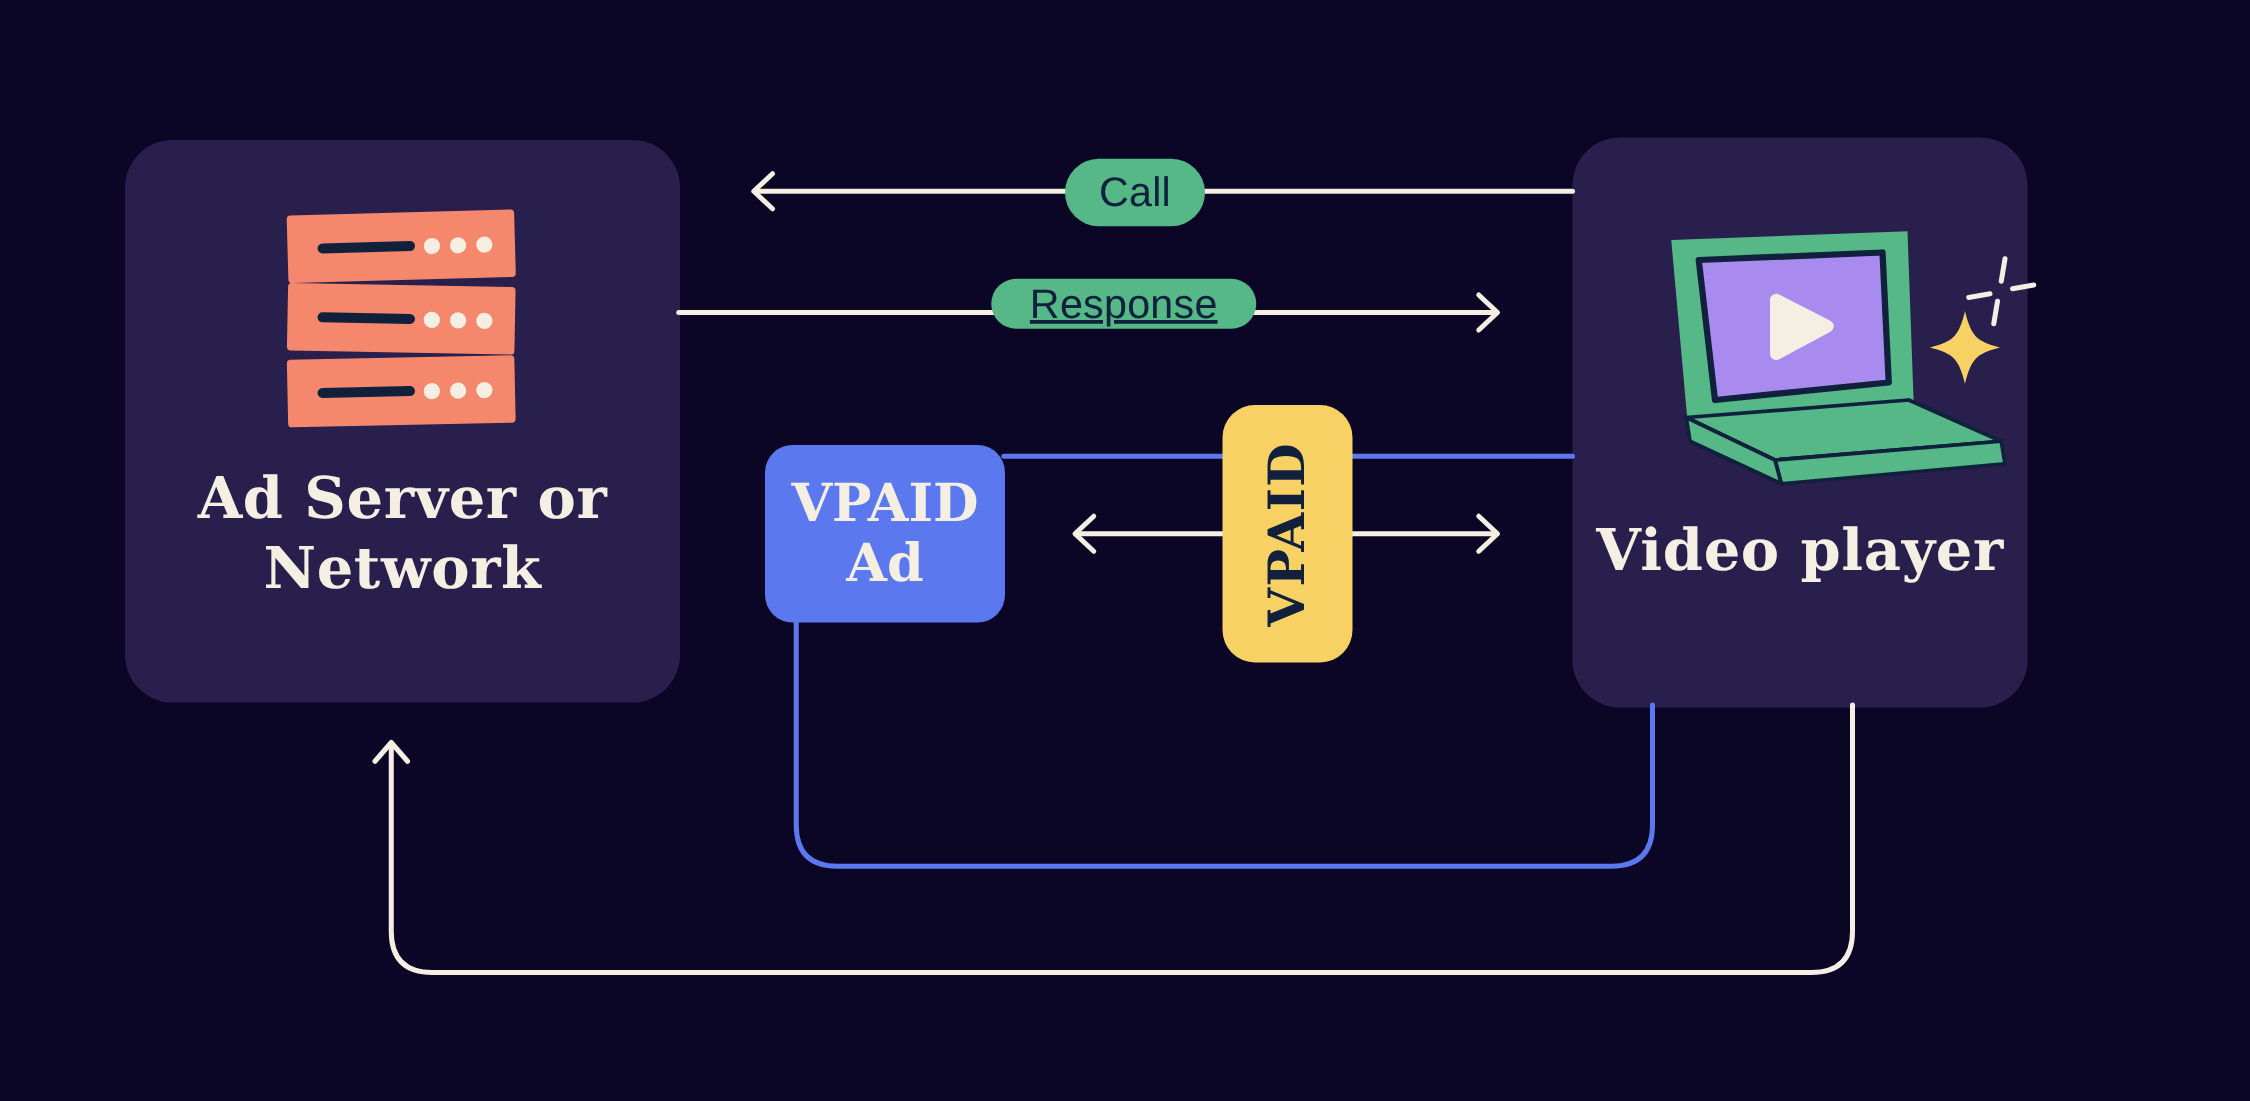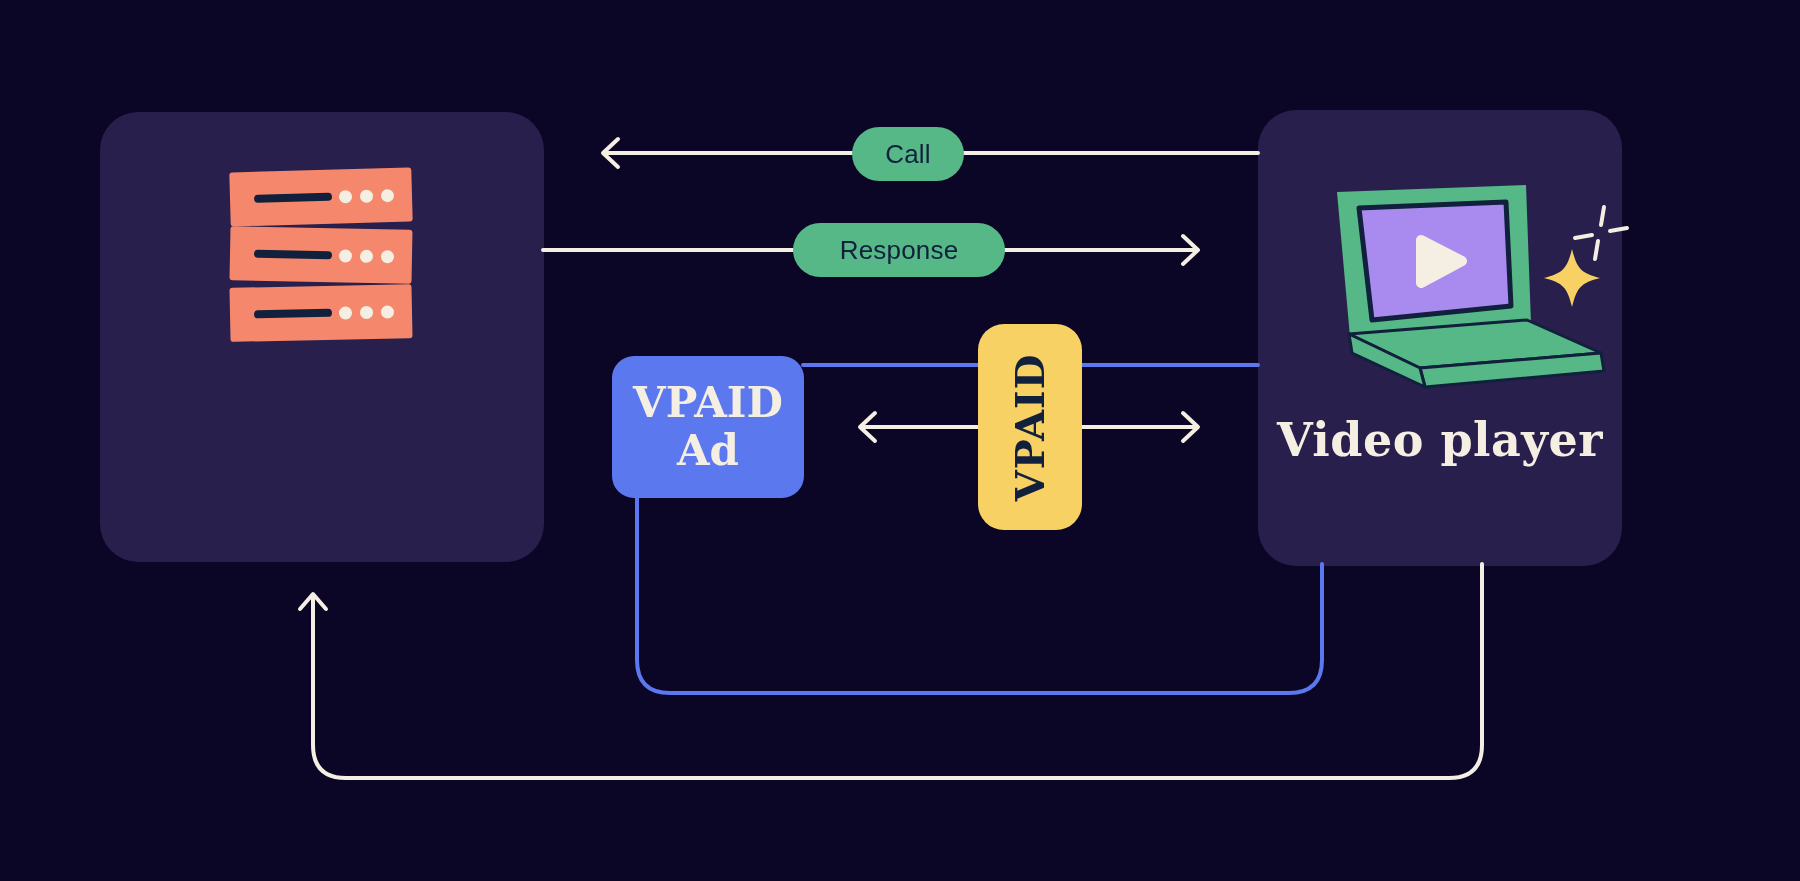--- a/index.html
+++ b/index.html
@@ -46,24 +46,24 @@
   .b{fill:none;stroke:var(--blue);stroke-width:4;stroke-linecap:round;stroke-linejoin:round;}
   .fill-green{fill:var(--green);}
   .fill-purple{fill:var(--purple);stroke:var(--ink);stroke-width:5;stroke-linejoin:round;}
   .fill-green-o{fill:var(--green);stroke:var(--ink);stroke-width:3;stroke-linejoin:round;}
   .fill-cream{fill:var(--cream);stroke:var(--cream);stroke-width:10;stroke-linejoin:round;}
   .fill-yellow{fill:var(--yellow);}
   
   .pill{
     position:absolute;background:var(--green);border-radius:29px;
     display:flex;align-items:center;justify-content:center;
-    color:var(--ink);font-size:26px;letter-spacing:.2px;white-space:nowrap;
+    color:var(--ink);font-size:33px;letter-spacing:.2px;white-space:nowrap;
   }
   .pill-call{left:852px;top:127px;width:112px;height:54px;}
-  .pill-response{left:793px;top:223px;width:212px;height:54px;}
+  .pill-response{left:793px;top:223px;width:212px;height:40px;text-decoration:underline;}
   .pill-ongoing{left:678px;top:602px;width:460px;height:56px;}
   .pill-tracking{left:605px;top:750px;width:596px;height:58px;}
   
   .vpaid-ad{
     position:absolute;left:612px;top:356px;width:192px;height:142px;border-radius:22px;
     background:var(--blue);display:flex;align-items:center;justify-content:center;text-align:center;
     color:var(--cream);font-family:"DejaVu Serif","Liberation Serif",serif;font-weight:bold;
     font-size:42px;line-height:1.15;
   }
   .vpaid-bridge{
@@ -101,20 +101,21 @@
       </div>
       <div class="slab">
         <span class="groove"></span>
         <span class="dots">
             <i></i>
             <i></i>
             <i></i>
           </span>
       </div>
     </div>
+    <div class="card-title">Ad Server or Network</div>
   </div>
 
   <div class="card card-vp">
     <div class="card-title">Video player</div>
   </div>
 
   <svg class="wires" width="1800" height="881" viewBox="0 0 1800 881">
 
     <path class="w" d="M1258,153 L604,153"></path>
     <path class="w" d="M618,139 L603,153 L618,167"></path>

